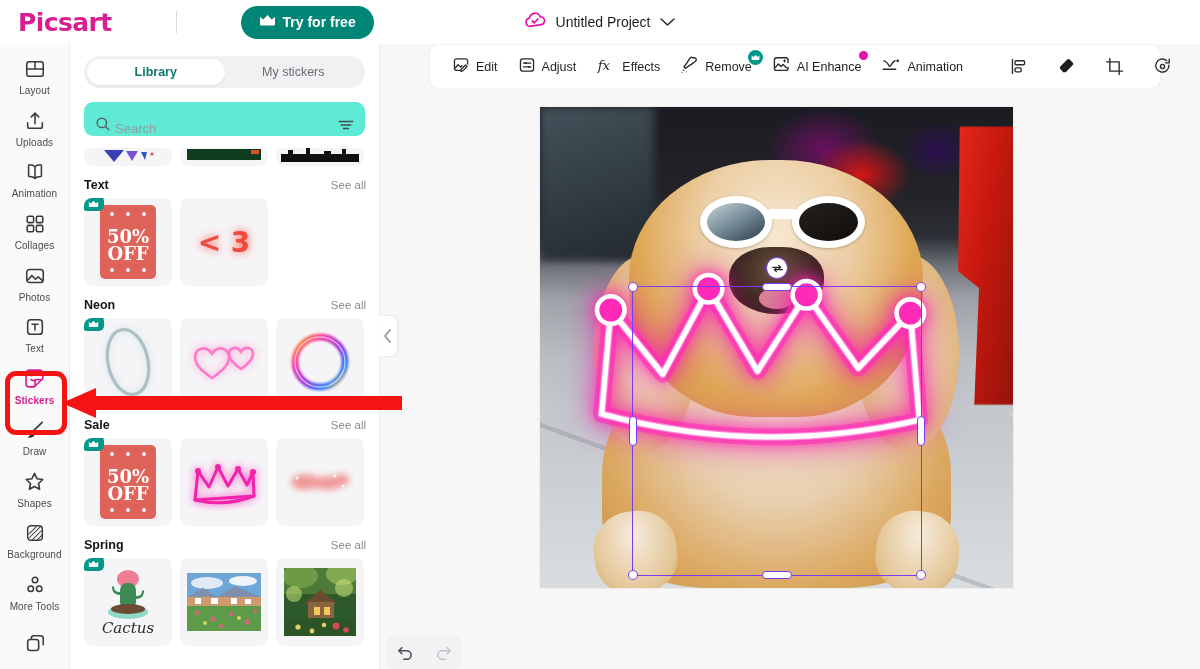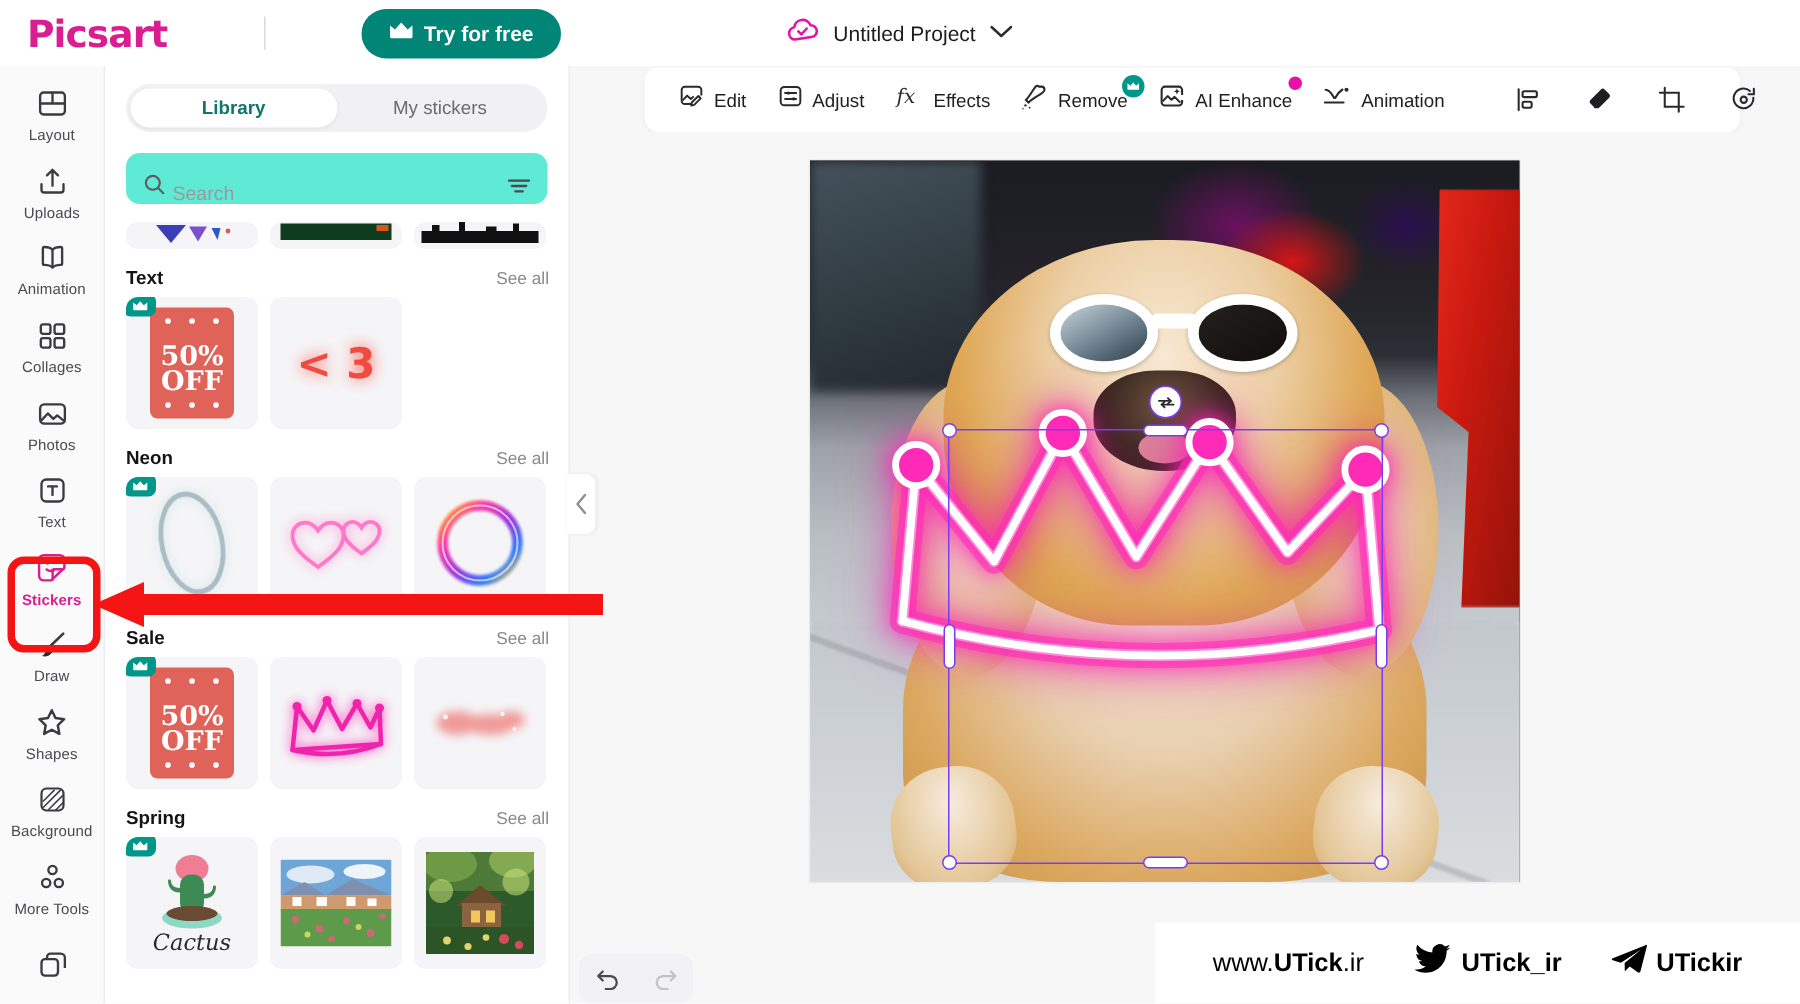--- a/index.html
+++ b/index.html
@@ -896,35 +896,14 @@
       </svg>
     </div>
     <div class="ur-btn">
       <svg width="17" height="15" viewBox="0 0 20 18" fill="none" stroke="#c2c2c8" stroke-width="1.8" stroke-linecap="round" stroke-linejoin="round">
         <path d="M14.4 3.2 18 6.8l-3.6 3.6"></path>
           <path d="M17.6 6.8H8.4a5.2 5.2 0 0 0 0 10.4H12"></path>
       </svg>
     </div>
   </div>
 
-  <div class="wm">
-    <div class="wm-item">
-      <span class="wm-text"><span>www.</span><b>UTick</b><span>.ir</span></span>
-    </div>
-    <div class="wm-item">
-      <span>
-        <svg width="26" height="22" viewBox="0 0 26 22">
-          <path d="M25 2.7a9.6 9.6 0 0 1-2.8.8A5 5 0 0 0 24.4.8a9.8 9.8 0 0 1-3.1 1.2A4.9 4.9 0 0 0 12.9 6a13.8 13.8 0 0 1-10-5.1 4.9 4.9 0 0 0 1.5 6.5A4.8 4.8 0 0 1 2.2 6.8v.1a4.9 4.9 0 0 0 3.9 4.8 4.9 4.9 0 0 1-2.2.1 4.9 4.9 0 0 0 4.6 3.4A9.9 9.9 0 0 1 .9 17.3 13.9 13.9 0 0 0 8.4 19.5c9 0 14-7.5 14-14v-.6A9.9 9.9 0 0 0 25 2.7z" fill="#000"></path>
-        </svg>
-      </span>
-      <span class="wm-text" style="font-weight:700;">UTick_ir</span>
-    </div>
-    <div class="wm-item">
-      <span>
-        <svg width="24" height="21" viewBox="0 0 24 21">
-          <path d="M23 1.2 1.2 9.8c-1 .4-1 1 0 1.3l5.4 1.7L20.1 4l-11 9 .1 5.5 3.3-3.2 5.3 3.9c1 .5 1.6.2 1.9-.9L23.9 2c.3-1.2-.3-1.4-.9-1.1z" fill="#000"></path>
-        </svg>
-      </span>
-      <span class="wm-text" style="font-weight:700;">UTickir</span>
-    </div>
-  </div>
 
 </div>
 
 </body></html>

